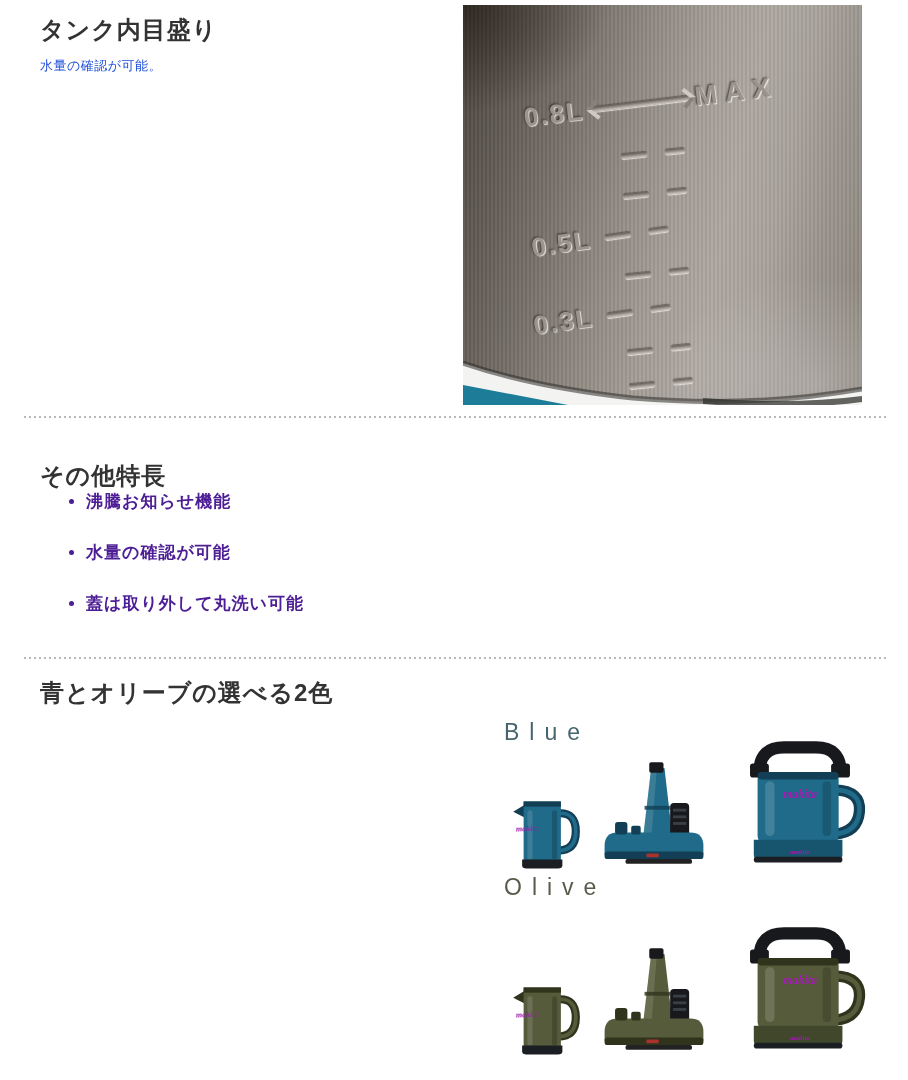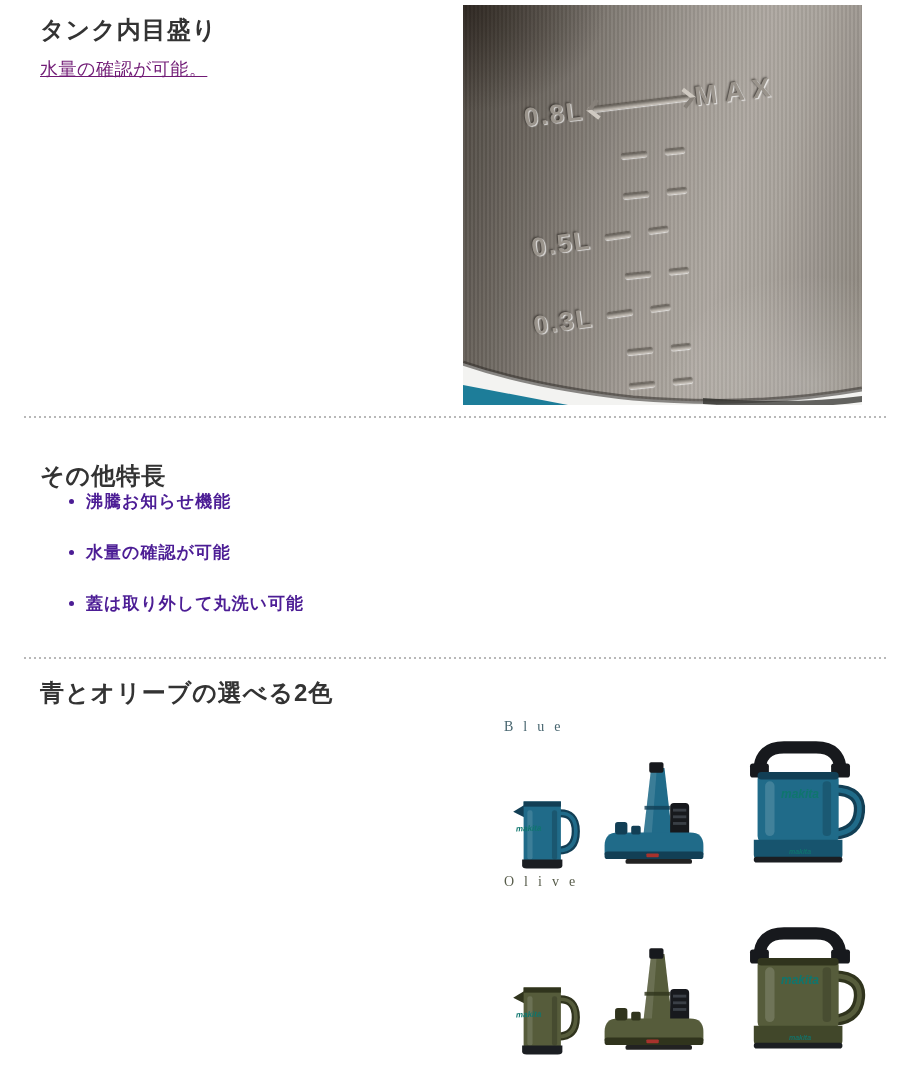--- a/index.html
+++ b/index.html
@@ -3,21 +3,21 @@
 <meta charset="utf-8">
 <style>
   html,body{margin:0;padding:0;}
   body{
     width:908px;height:1080px;position:relative;background:#ffffff;
     font-family:"Liberation Sans","DejaVu Sans",sans-serif;color:#333;
     overflow:hidden;
   }
   .abs{position:absolute;}
   .h1{font-size:24px;font-weight:bold;color:#333;letter-spacing:1px;}
-  .sub{font-size:18px;color:#701a75;letter-spacing:0.5px;text-decoration:underline;}
+  .sub{font-size:13px;color:#1d4ed8;letter-spacing:0.5px;}
 
   
   .tank-photo{
     left:463px;top:5px;width:399px;height:400px;overflow:hidden;
     background:
       radial-gradient(ellipse 60% 45% at 0% 0%, rgba(25,18,12,0.55), rgba(25,18,12,0) 60%),
       radial-gradient(ellipse 70% 50% at 88% 95%, rgba(255,255,255,0.22), rgba(255,255,255,0) 55%),
       repeating-linear-gradient(90deg, rgba(255,255,255,0.05) 0 2px, rgba(0,0,0,0.05) 2px 4px),
       linear-gradient(102deg,#49433d 0%,#5b554e 10%,#736d66 24%,#8d8780 38%,#a39d96 52%,#aea8a1 64%,#a9a39c 74%,#99938c 86%,#8b857c 100%);
   }
@@ -54,31 +54,31 @@
 
   
   .features{left:66px;top:490px;margin:0;padding:0 0 0 20px;}
   .features li{
     font-size:17px;font-weight:bold;color:#4c1d95;line-height:24px;margin-bottom:27px;
     letter-spacing:1px;
   }
 
   
   .variant-label{
-    font-size:14px;letter-spacing:10px;color:var(--label-color,#4a5a60);font-weight:500;font-family:Liberation Serif, serif;
+    font-size:23px;letter-spacing:10px;color:var(--label-color,#4a5a60);font-weight:500;
   }
   .products{display:flex;align-items:flex-end;padding-left:40px;gap:14px;width:404px;height:132px;}
   .product{position:relative;flex:0 0 auto;}
   .product svg{display:block;width:100%;height:100%;}
   .p-kettle-side{width:80px;height:82px;}
   .p-charger{width:114px;height:114px;}
   .p-kettle-front{width:150px;height:132px;}
   .logo{
-    position:absolute;color:#0f766e;font-style:italic;font-weight:bold;
-    font-family:Liberation Sans, sans-serif;pointer-events:none;white-space:nowrap;
+    position:absolute;color:#a21caf;font-style:italic;font-weight:bold;
+    font-family:Liberation Serif, serif;pointer-events:none;white-space:nowrap;
   }
   .logo-side{left:13px;top:36px;font-size:8px;transform:rotate(-2deg);}
   .logo-front-body{left:50%;top:37%;transform:translateX(-50%);font-size:12px;}
   .logo-front-base{left:50%;top:83%;transform:translateX(-50%);font-size:7px;opacity:0.9;}
 </style>
 </head>
 <body style="background: rgb(255, 255, 255);">
 
 <svg width="0" height="0" style="position:absolute" aria-hidden="true">
   <defs>

